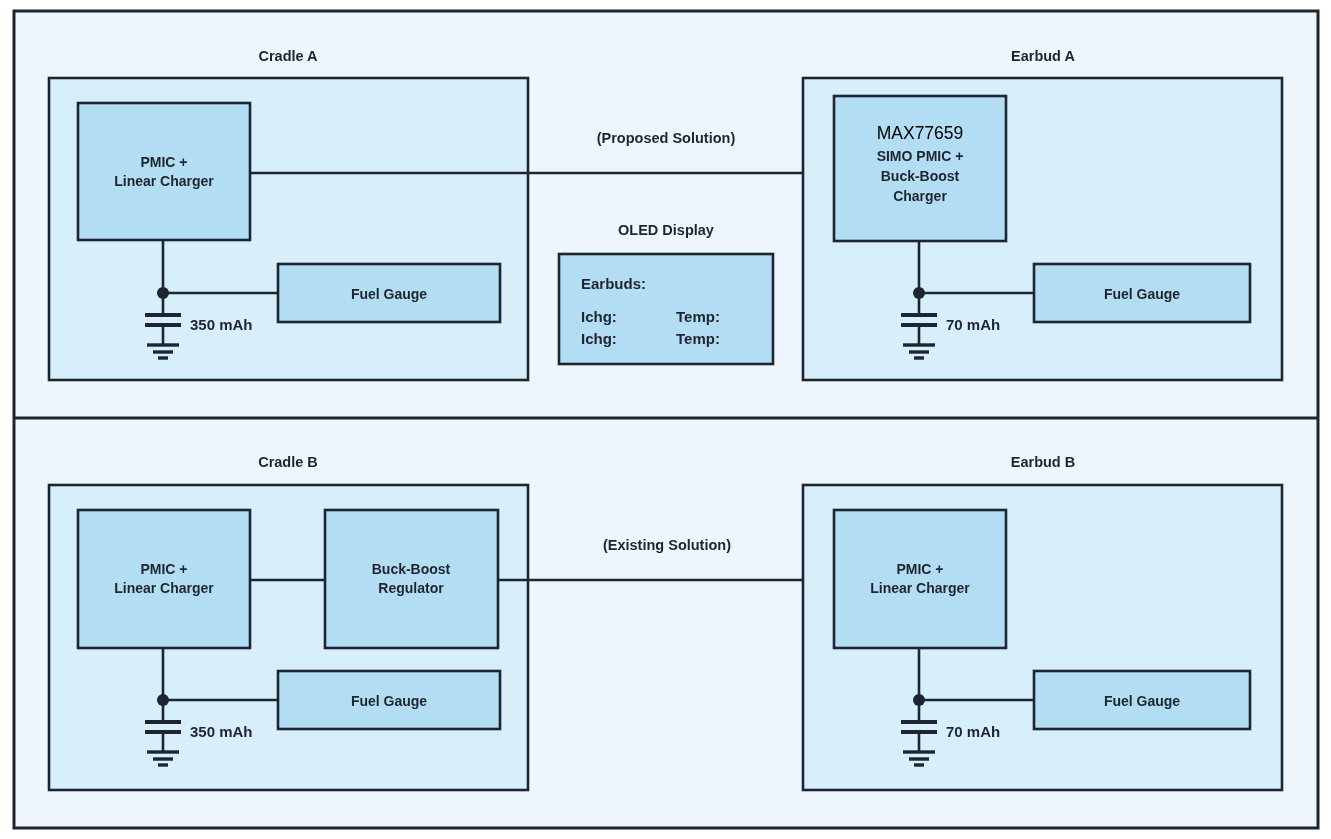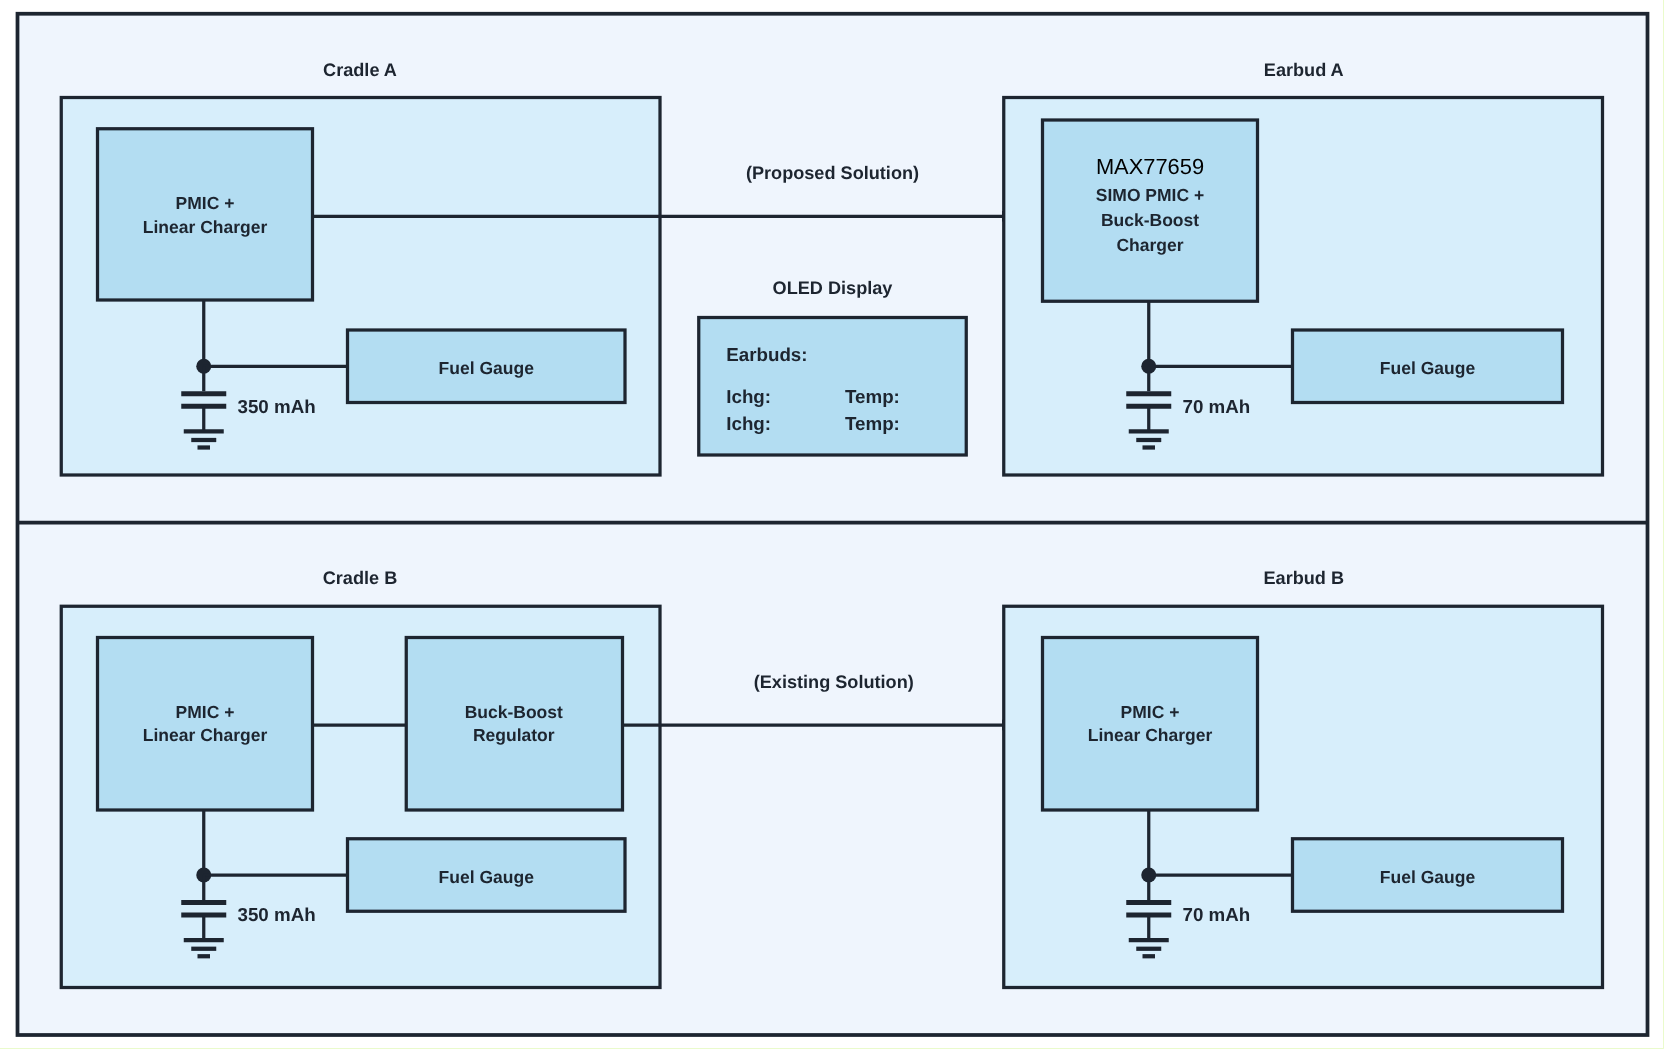--- a/index.html
+++ b/index.html
@@ -10,21 +10,21 @@
   body {
     width: 1331px;
     height: 839px;
     font-family: "Liberation Sans", sans-serif;
     overflow: hidden;
   }
   #diagram-root {
     position: relative;
     width: 1331px;
     height: 839px;
-    background: #bef264;
+    background: #15803d;
   }
   svg#diagram-svg {
     display: block;
     width: 1331px;
     height: 839px;
   }
   .blk-label, .panel-title, .wire-label, .cap-label, .oled-line {
     font-family: "Liberation Sans", sans-serif;
     font-weight: bold;
     fill: #1d2530;

